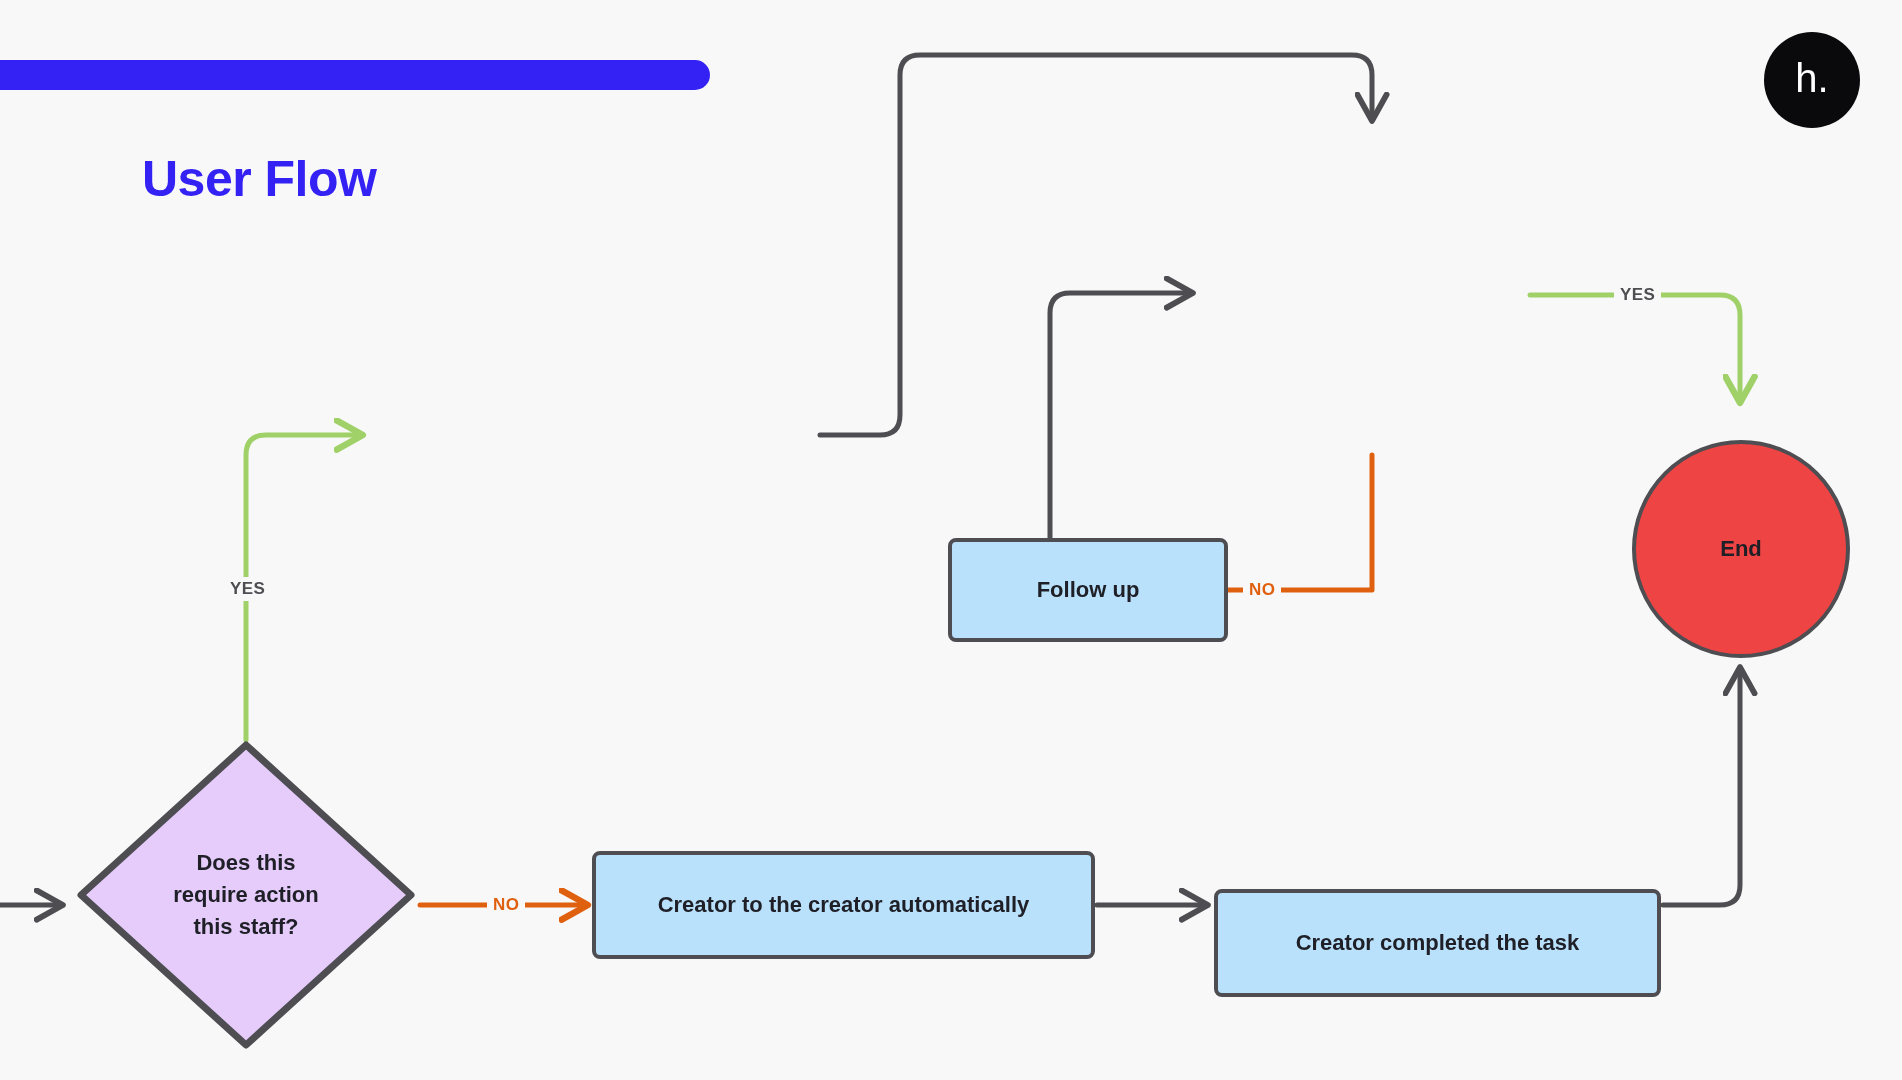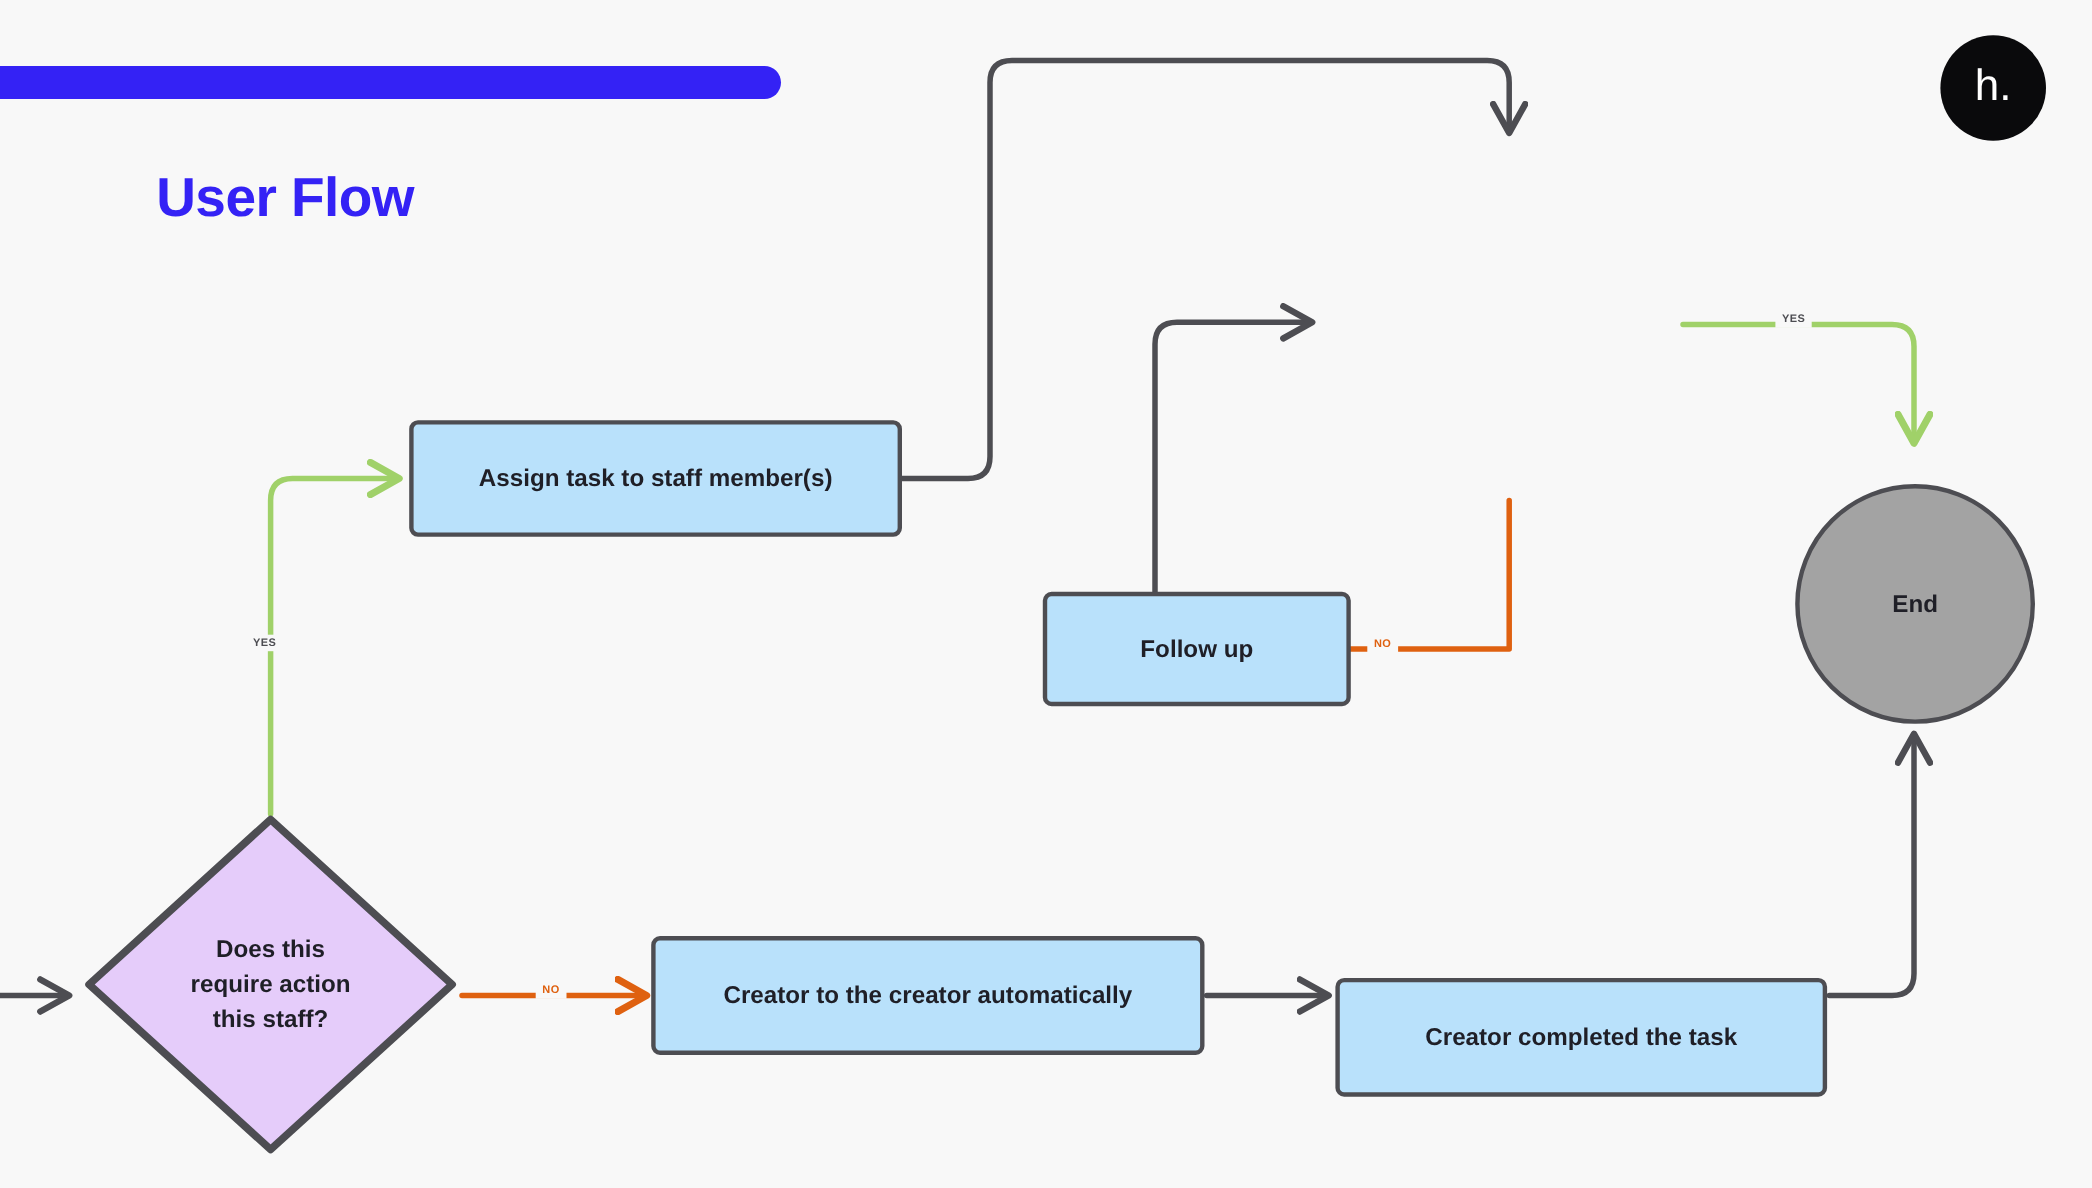--- a/index.html
+++ b/index.html
@@ -81,21 +81,21 @@
     z-index: 3;
   }
   .node-process {
     background: #b9e1fb;
     border: 4px solid #4d4d52;
     border-radius: 8px;
     font-size: 22px;
     padding: 0 14px;
   }
   .node-terminal {
-    background: #a3a3a3;
+    background: #ef4444;
     border: 4px solid #4d4d52;
     border-radius: 50%;
     font-size: 22px;
   }
   .node-decision {
     background: transparent;
     border: none;
   }
   .decision-shape {
     position: absolute;
@@ -109,21 +109,21 @@
     font-size: 22px;
     line-height: 1.45;
     color: #1f1f27;
     font-weight: bold;
     padding: 0 10px;
   }
 
   
   .edge-label {
     position: absolute;
-    font-size: 10px;
+    font-size: 17px;
     font-weight: bold;
     letter-spacing: 0.4px;
     background: #f8f8f8;
     padding: 2px 6px;
     z-index: 4;
     white-space: nowrap;
   }
   .lbl-yes { color: #4d4d52; }
   .lbl-no  { color: #df6110; }
 </style>
@@ -178,23 +178,20 @@
     <svg class="decision-shape" viewBox="0 0 340 310" preserveAspectRatio="none">
       <polygon points="170,5 335,155 170,305 5,155" fill="#e5ccfa" stroke="#4d4d52" stroke-width="7" stroke-linejoin="round"></polygon>
     </svg>
     <div class="decision-label">
       <div>Does this</div>
       <div>require action</div>
       <div>this staff?</div>
     </div>
   </div>
 
-  <div class="node node-process" style="left:372px; top:382px; width:448px; height:106px;">
-    <span>Assign task to staff member(s)</span>
-  </div>
 
 
   <div class="node node-process" style="left:948px; top:538px; width:280px; height:104px;">
     <span>Follow up</span>
   </div>
 
   <div class="node node-process" style="left:592px; top:851px; width:503px; height:108px;">
     <span>Creator to the creator automatically</span>
   </div>
 

